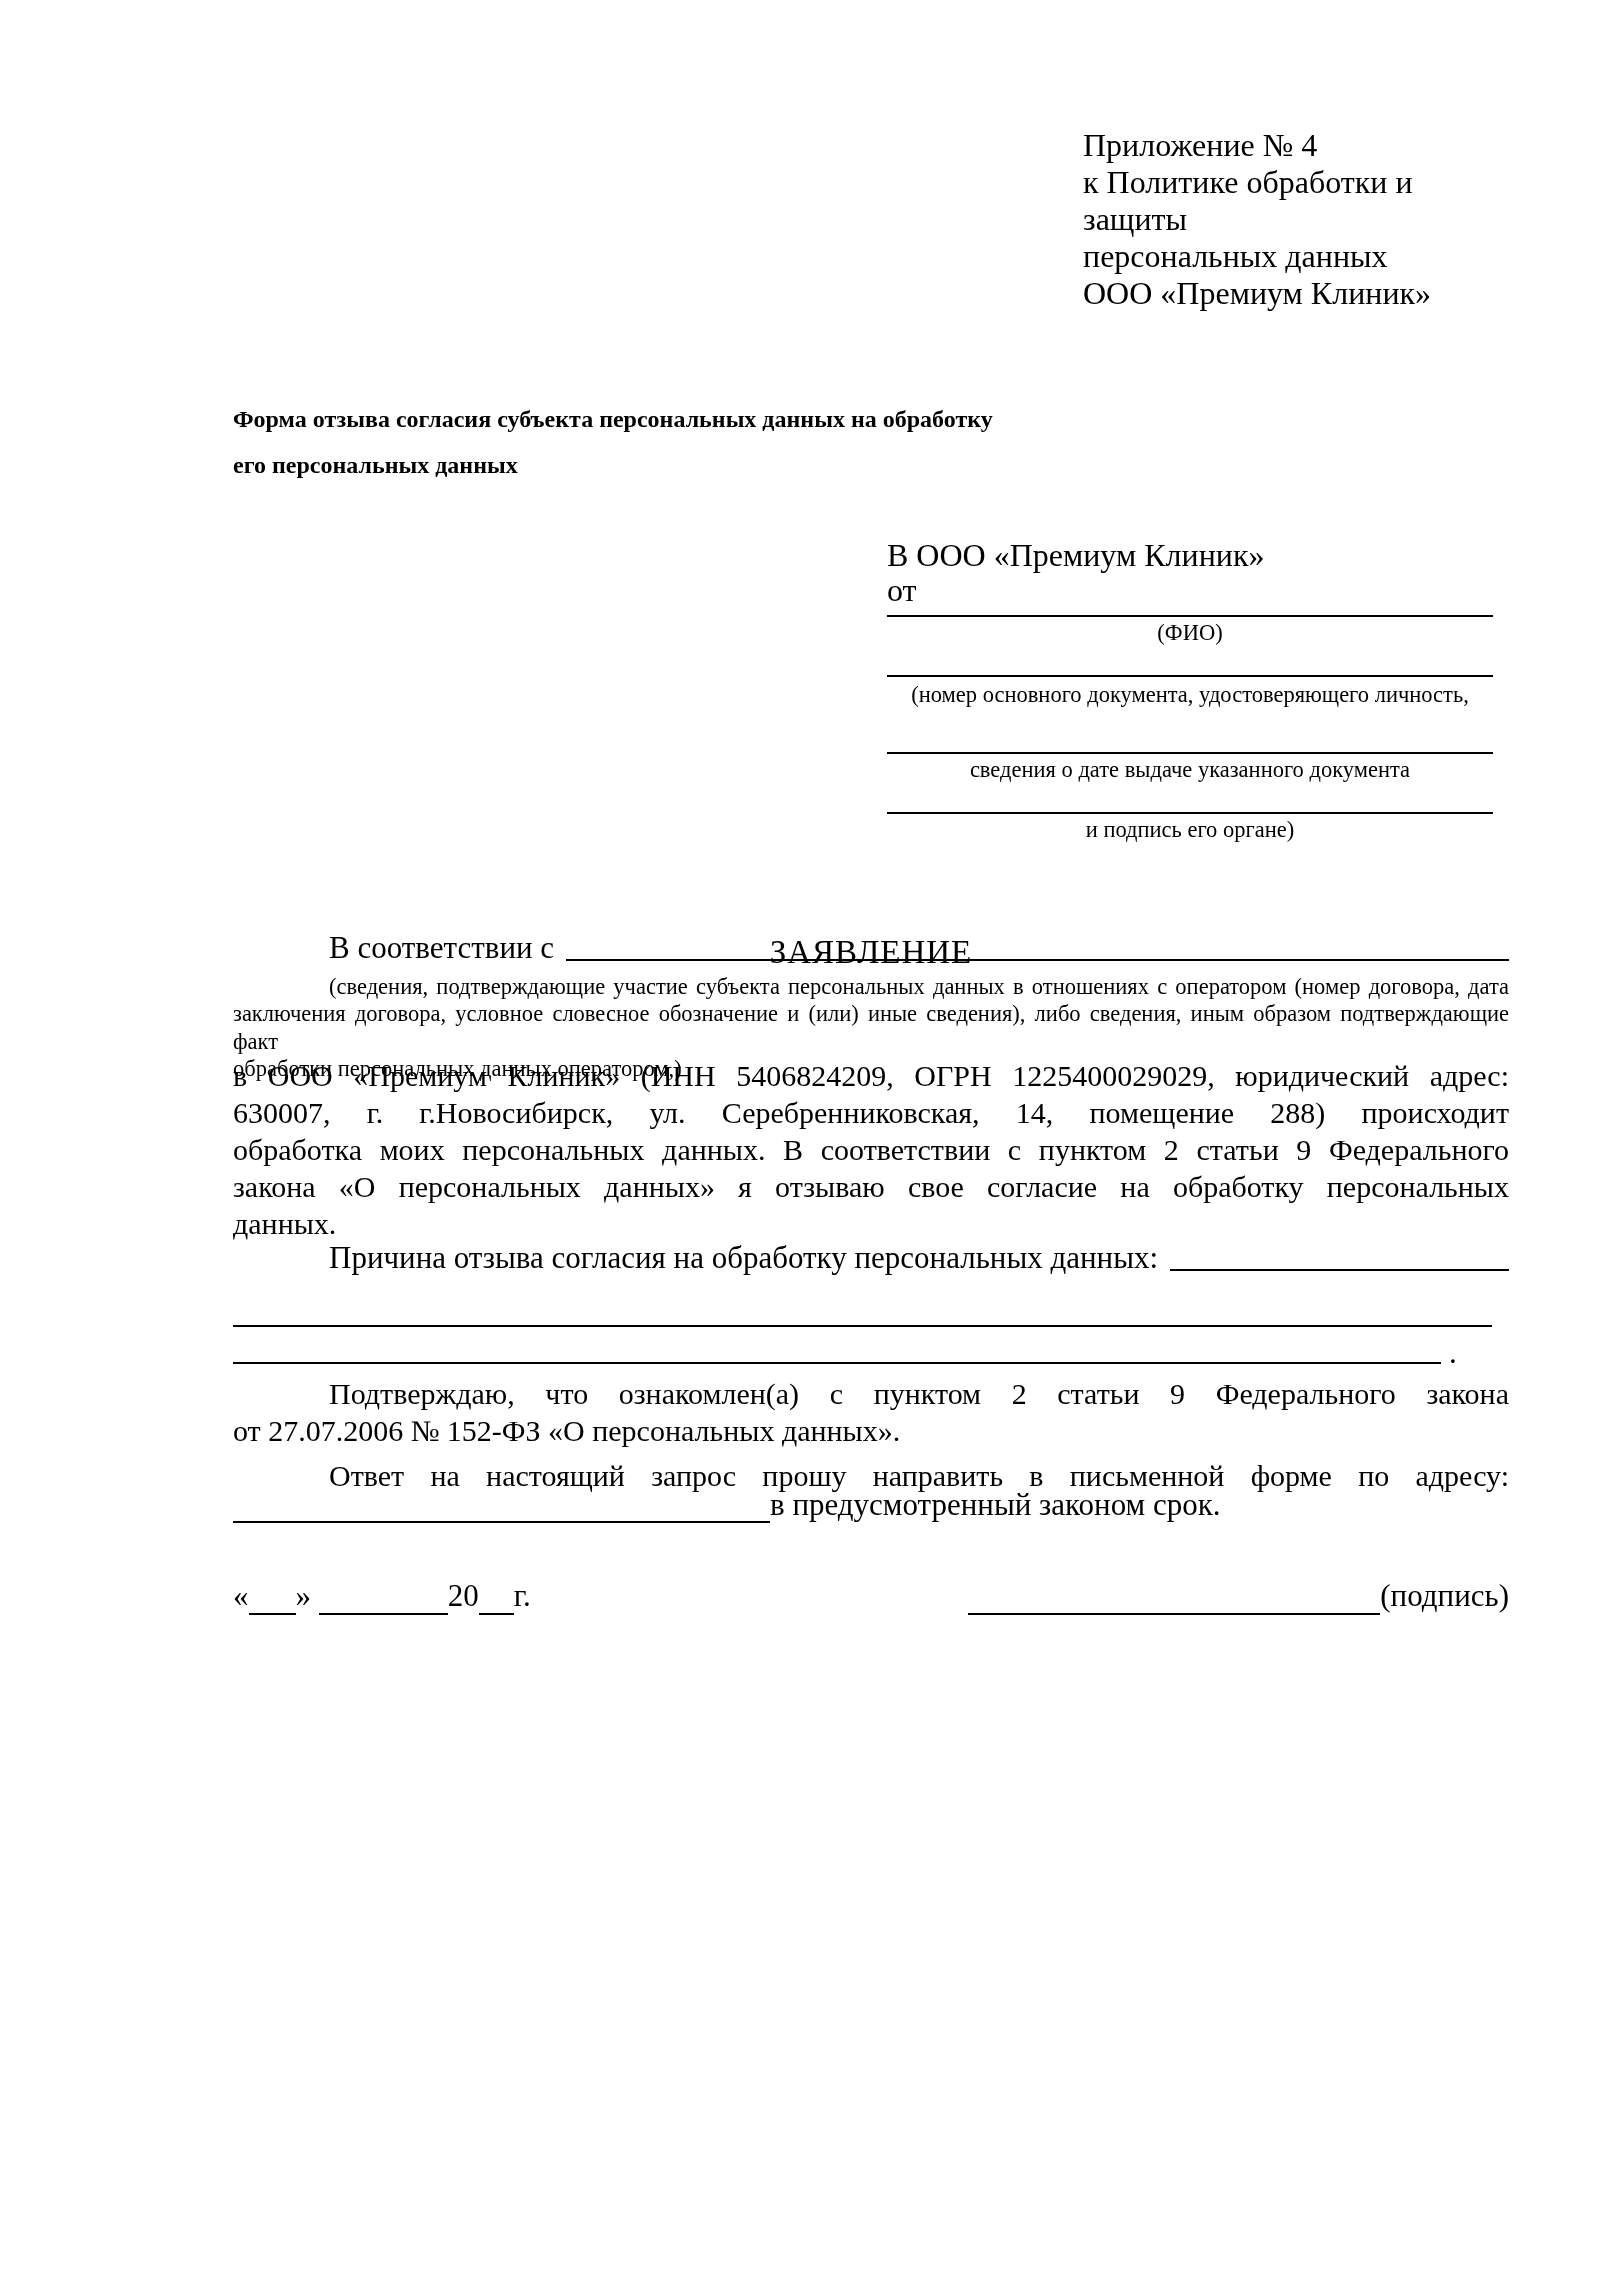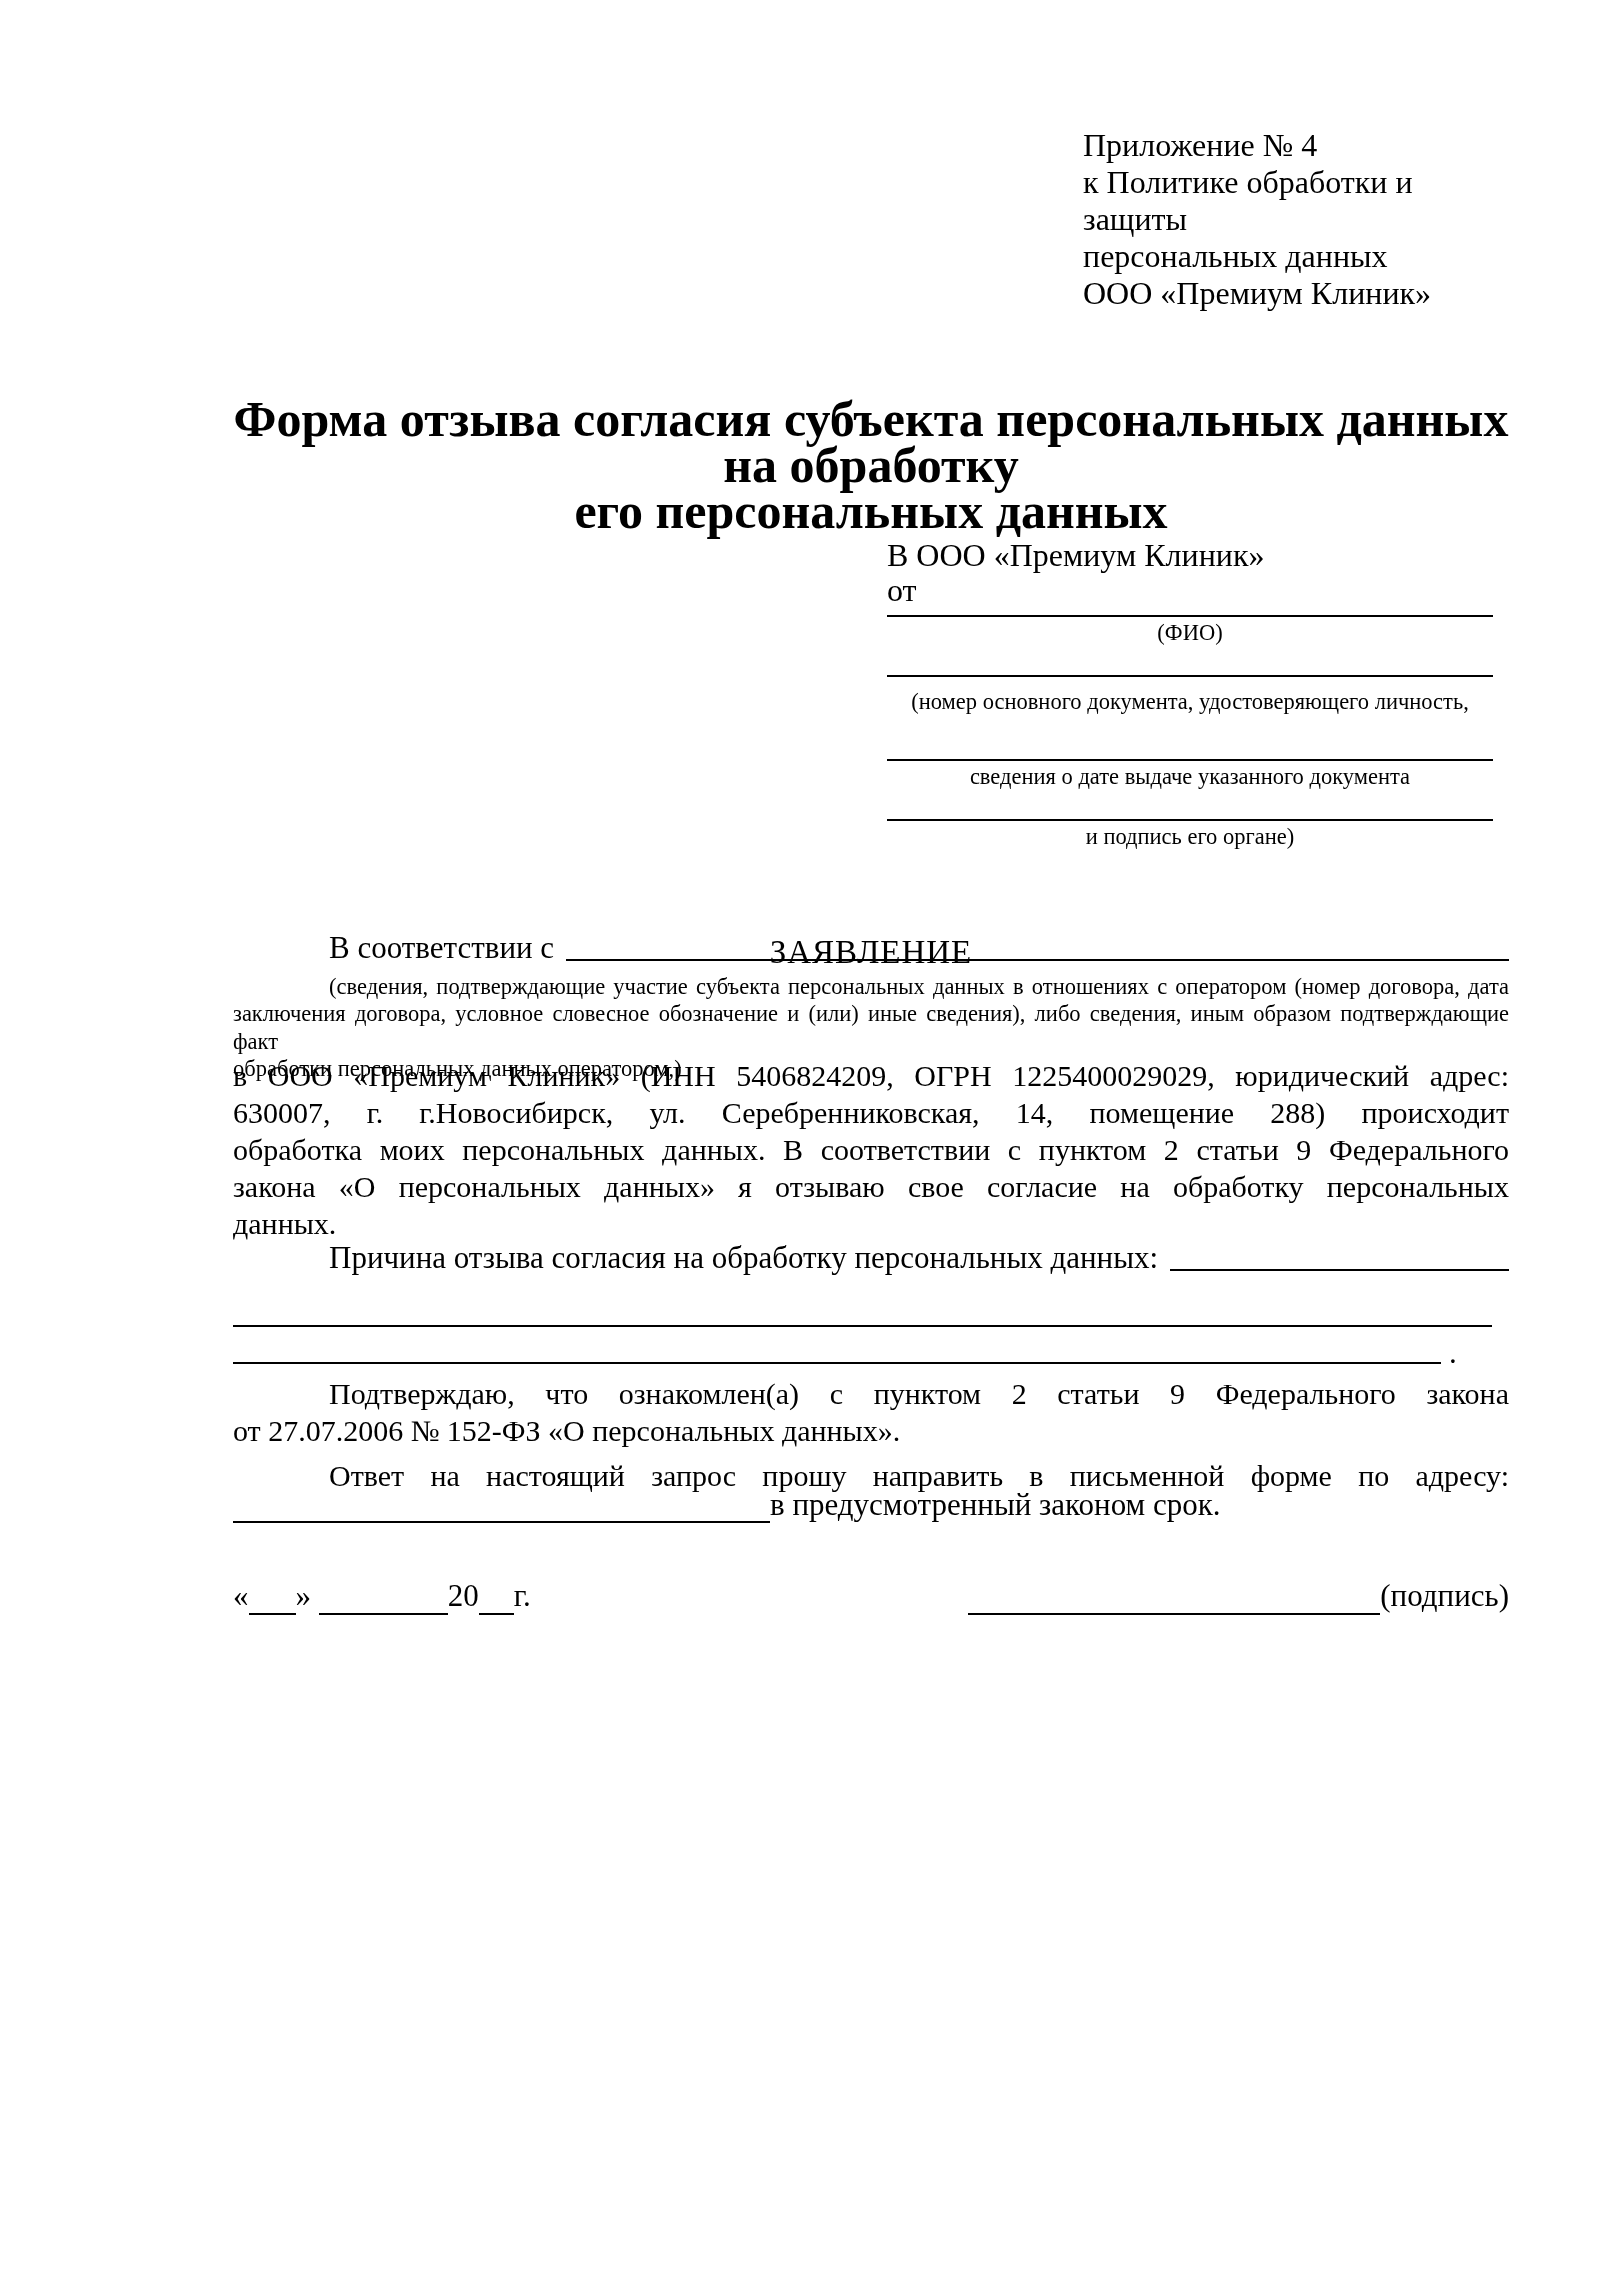--- a/index.html
+++ b/index.html
@@ -9,21 +9,21 @@
     background:#ffffff;
     font-family:"Liberation Serif","DejaVu Serif",serif;
     color:#000;
     overflow:hidden;
   }
   
   .appendix{position:absolute;left:1083px;top:127px;width:431px;
     font-size:32px;line-height:37px;}
   
   .doc-title{position:absolute;left:233px;top:396px;width:1276px;
-    text-align:center;font-weight:bold;font-size:50px;line-height:46px;}
+    text-align:left;font-weight:bold;font-size:24px;line-height:46px;}
   
   .addressee{position:absolute;left:887px;top:535px;width:606px;
     font-size:32px;line-height:41px;}
   .addressee .fline{border-bottom:2.9px solid #000;}
   .addressee .fcap{font-size:22.5px;line-height:27.4px;text-align:center;}
   
   .heading{position:absolute;left:233px;top:898px;width:1276px;
     text-align:center;font-size:33px;letter-spacing:1px;margin-top:36px;}
   .row-flex{position:absolute;left:233px;width:1276px;display:flex;
     font-size:31px;line-height:37px;}
@@ -64,21 +64,21 @@
     <div>Форма отзыва согласия субъекта персональных данных на обработку</div>
     <div>его персональных данных</div>
   </div>
 
   <div class="addressee">
     <div>В ООО «Премиум Клиник»</div>
     <div style="height:29px;line-height:29px;">от</div>
     <div class="fline" style="height:9.8px;"></div>
     <div class="fcap" style="margin-top:2px;">(ФИО)</div>
     <div class="fline" style="height:29px;"></div>
-    <div class="fcap" style="margin-top:11px;text-align:center;">(номер основного документа, удостоверяющего личность,</div>
+    <div class="fcap" style="margin-top:4px;text-align:center;">(номер основного документа, удостоверяющего личность,</div>
     <div class="fline" style="height:43px;"></div>
     <div class="fcap" style="margin-top:2px;">сведения о дате выдаче указанного документа</div>
     <div class="fline" style="height:29px;"></div>
     <div class="fcap" style="margin-top:2px;">и подпись его органе)</div>
   </div>
 
   <div class="heading">ЗАЯВЛЕНИЕ</div>
 
   <div class="row-flex" style="top:929px;">
     <span class="indent" style="padding-left:96px;text-indent:0;text-align:right;">В соответствии с</span>

